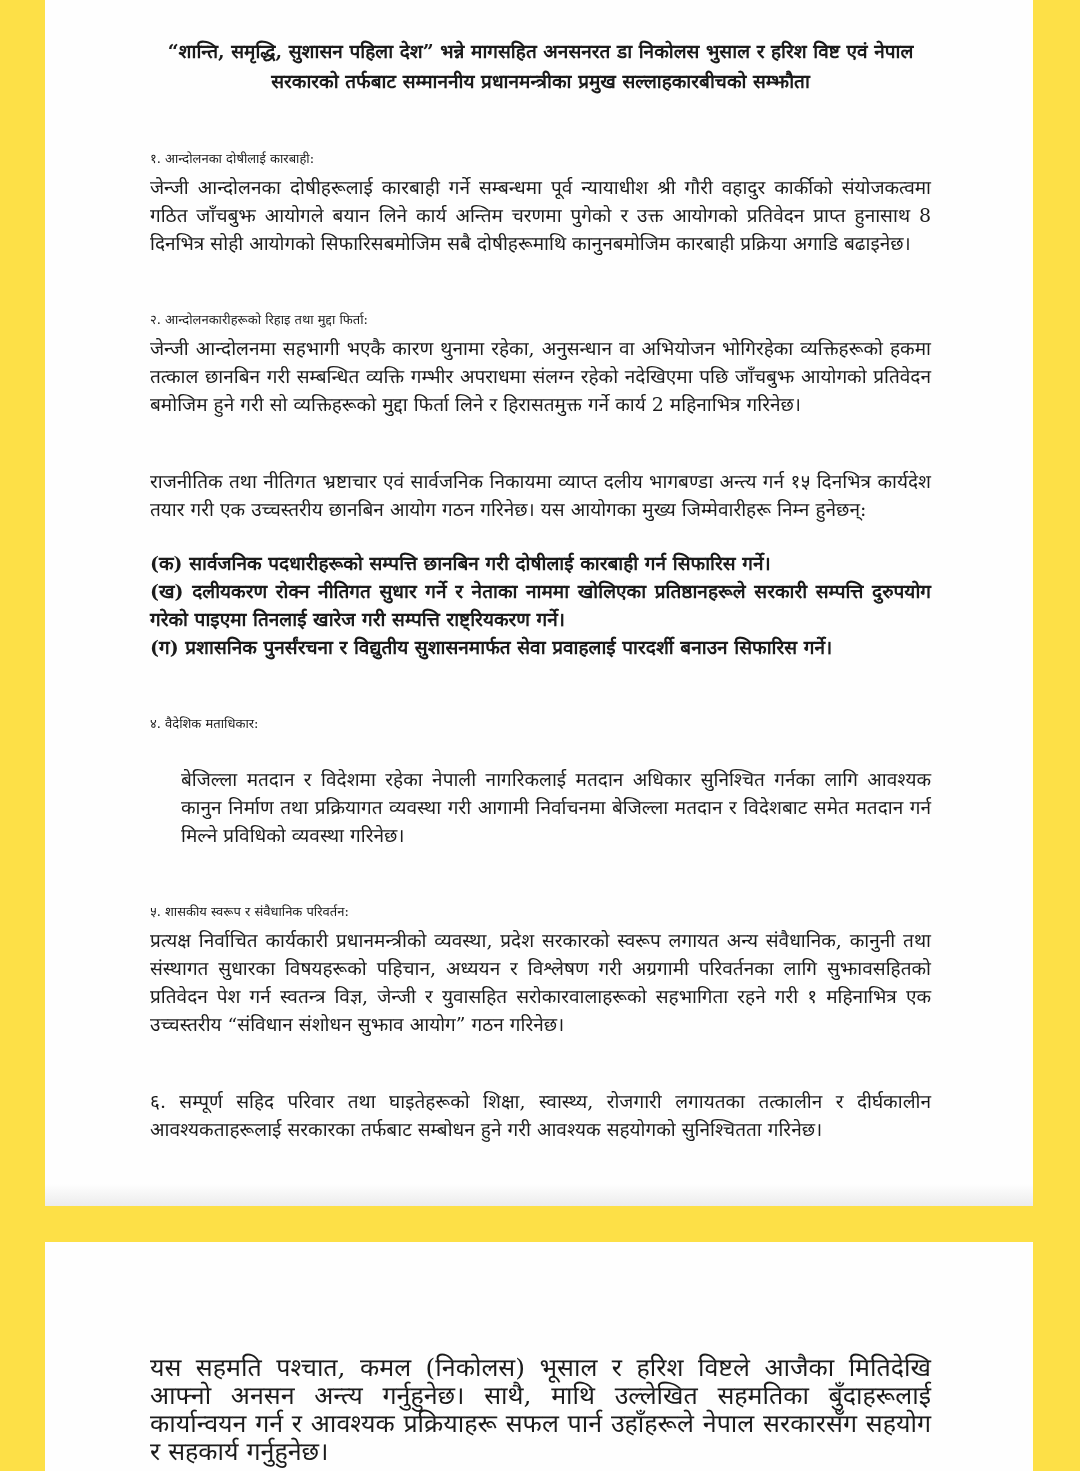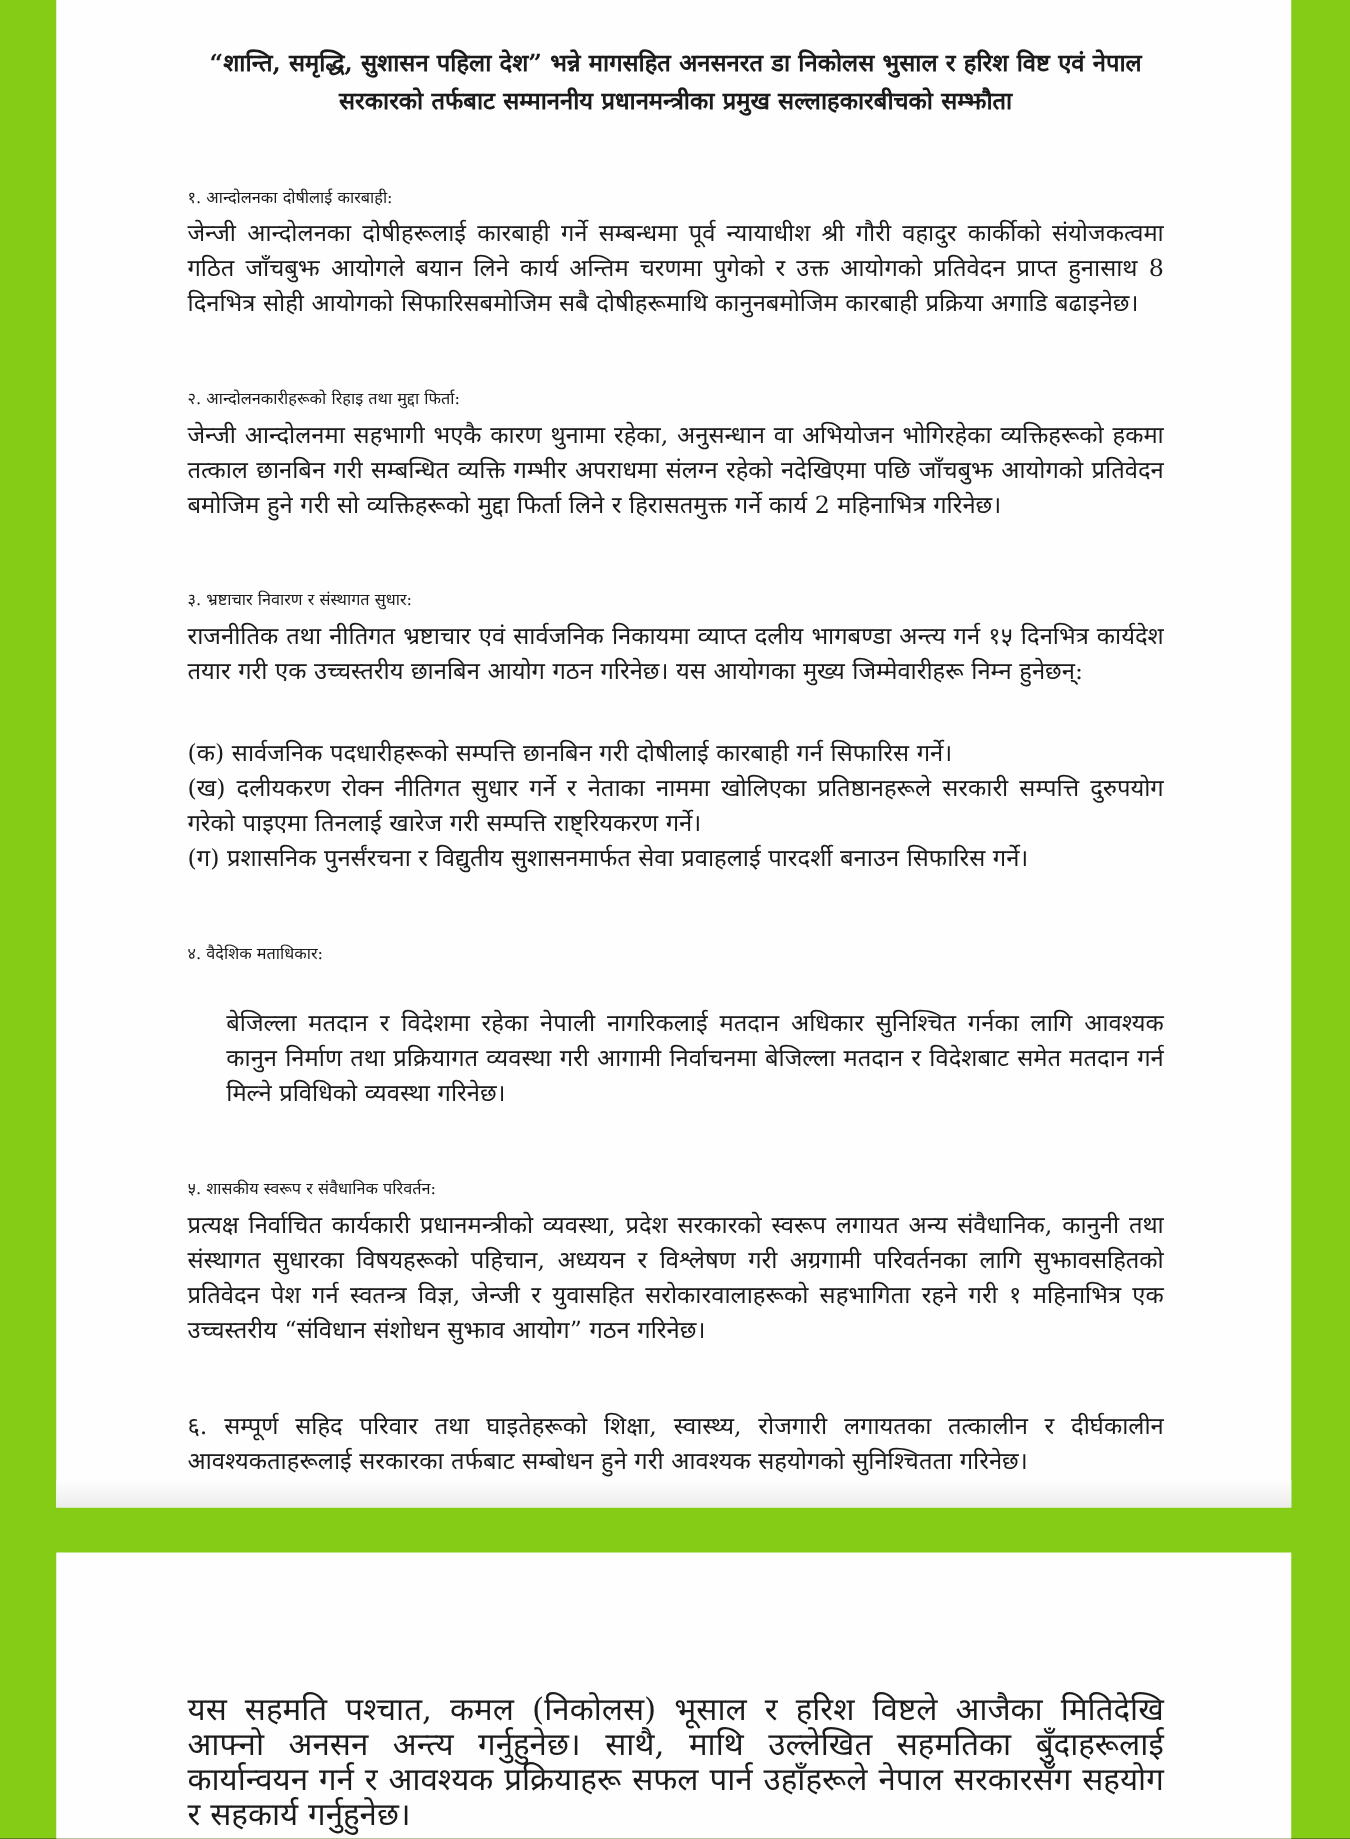--- a/index.html
+++ b/index.html
@@ -4,21 +4,21 @@
 <style>
   html, body {
     margin: 0;
     padding: 0;
     background: #1c1c1c;
   }
   .stage {
     position: relative;
     width: 1080px;
     height: 1471px;
-    background: #84cc16;
+    background: #fde047;
     overflow: hidden;
     font-family: "DejaVu Serif", "Liberation Serif", serif;
   }
   .page {
     position: absolute;
     left: 45px;
     width: 988px;
     background: #fefefe;
     color: #1b1b1b;
     box-sizing: border-box;
@@ -52,21 +52,21 @@
     font-size: 13px;
     line-height: 28px;
   }
   .section-body {
     margin: 0;
     font-size: 19px;
     line-height: 28px;
     text-align: justify;
   }
   .heading-gap .section-body { margin-top: 27px; margin-left: 31px; }
-  .sub-list { margin-top: 38px; }
+  .sub-list { margin-top: 26px; font-weight: bold; }
   .list-item {
     margin: 0;
     font-size: 19px;
     line-height: 28px;
     text-align: justify;
   }
   .closing-paragraph {
     margin: 0;
     font-size: 25px;
     line-height: 28px;
@@ -89,21 +89,20 @@
       <div class="section-heading">१. आन्दोलनका दोषीलाई कारबाही:</div>
       <p class="section-body">जेन्जी आन्दोलनका दोषीहरूलाई कारबाही गर्ने सम्बन्धमा पूर्व न्यायाधीश श्री गौरी वहादुर कार्कीको संयोजकत्वमा गठित जाँचबुझ आयोगले बयान लिने कार्य अन्तिम चरणमा पुगेको र उक्त आयोगको प्रतिवेदन प्राप्त हुनासाथ 8 दिनभित्र सोही आयोगको सिफारिसबमोजिम सबै दोषीहरूमाथि कानुनबमोजिम कारबाही प्रक्रिया अगाडि बढाइनेछ।</p>
     </section>
 
     <section class="doc-section">
       <div class="section-heading">२. आन्दोलनकारीहरूको रिहाइ तथा मुद्दा फिर्ता:</div>
       <p class="section-body">जेन्जी आन्दोलनमा सहभागी भएकै कारण थुनामा रहेका, अनुसन्धान वा अभियोजन भोगिरहेका व्यक्तिहरूको हकमा तत्काल छानबिन गरी सम्बन्धित व्यक्ति गम्भीर अपराधमा संलग्न रहेको नदेखिएमा पछि जाँचबुझ आयोगको प्रतिवेदन बमोजिम हुने गरी सो व्यक्तिहरूको मुद्दा फिर्ता लिने र हिरासतमुक्त गर्ने कार्य 2 महिनाभित्र गरिनेछ।</p>
     </section>
 
     <section class="doc-section">
-      <div class="section-heading">३. भ्रष्टाचार निवारण र संस्थागत सुधार:</div>
       <p class="section-body">राजनीतिक तथा नीतिगत भ्रष्टाचार एवं सार्वजनिक निकायमा व्याप्त दलीय भागबण्डा अन्त्य गर्न १५ दिनभित्र कार्यदेश तयार गरी एक उच्चस्तरीय छानबिन आयोग गठन गरिनेछ। यस आयोगका मुख्य जिम्मेवारीहरू निम्न हुनेछन्:</p>
       <div class="sub-list">
         <p class="list-item">(क) सार्वजनिक पदधारीहरूको सम्पत्ति छानबिन गरी दोषीलाई कारबाही गर्न सिफारिस गर्ने।</p>
         <p class="list-item">(ख) दलीयकरण रोक्न नीतिगत सुधार गर्ने र नेताका नाममा खोलिएका प्रतिष्ठानहरूले सरकारी सम्पत्ति दुरुपयोग गरेको पाइएमा तिनलाई खारेज गरी सम्पत्ति राष्ट्रियकरण गर्ने।</p>
         <p class="list-item">(ग) प्रशासनिक पुनर्संरचना र विद्युतीय सुशासनमार्फत सेवा प्रवाहलाई पारदर्शी बनाउन सिफारिस गर्ने।</p>
       </div>
     </section>
 
     <section class="doc-section heading-gap">
       <div class="section-heading">४. वैदेशिक मताधिकार:</div>

